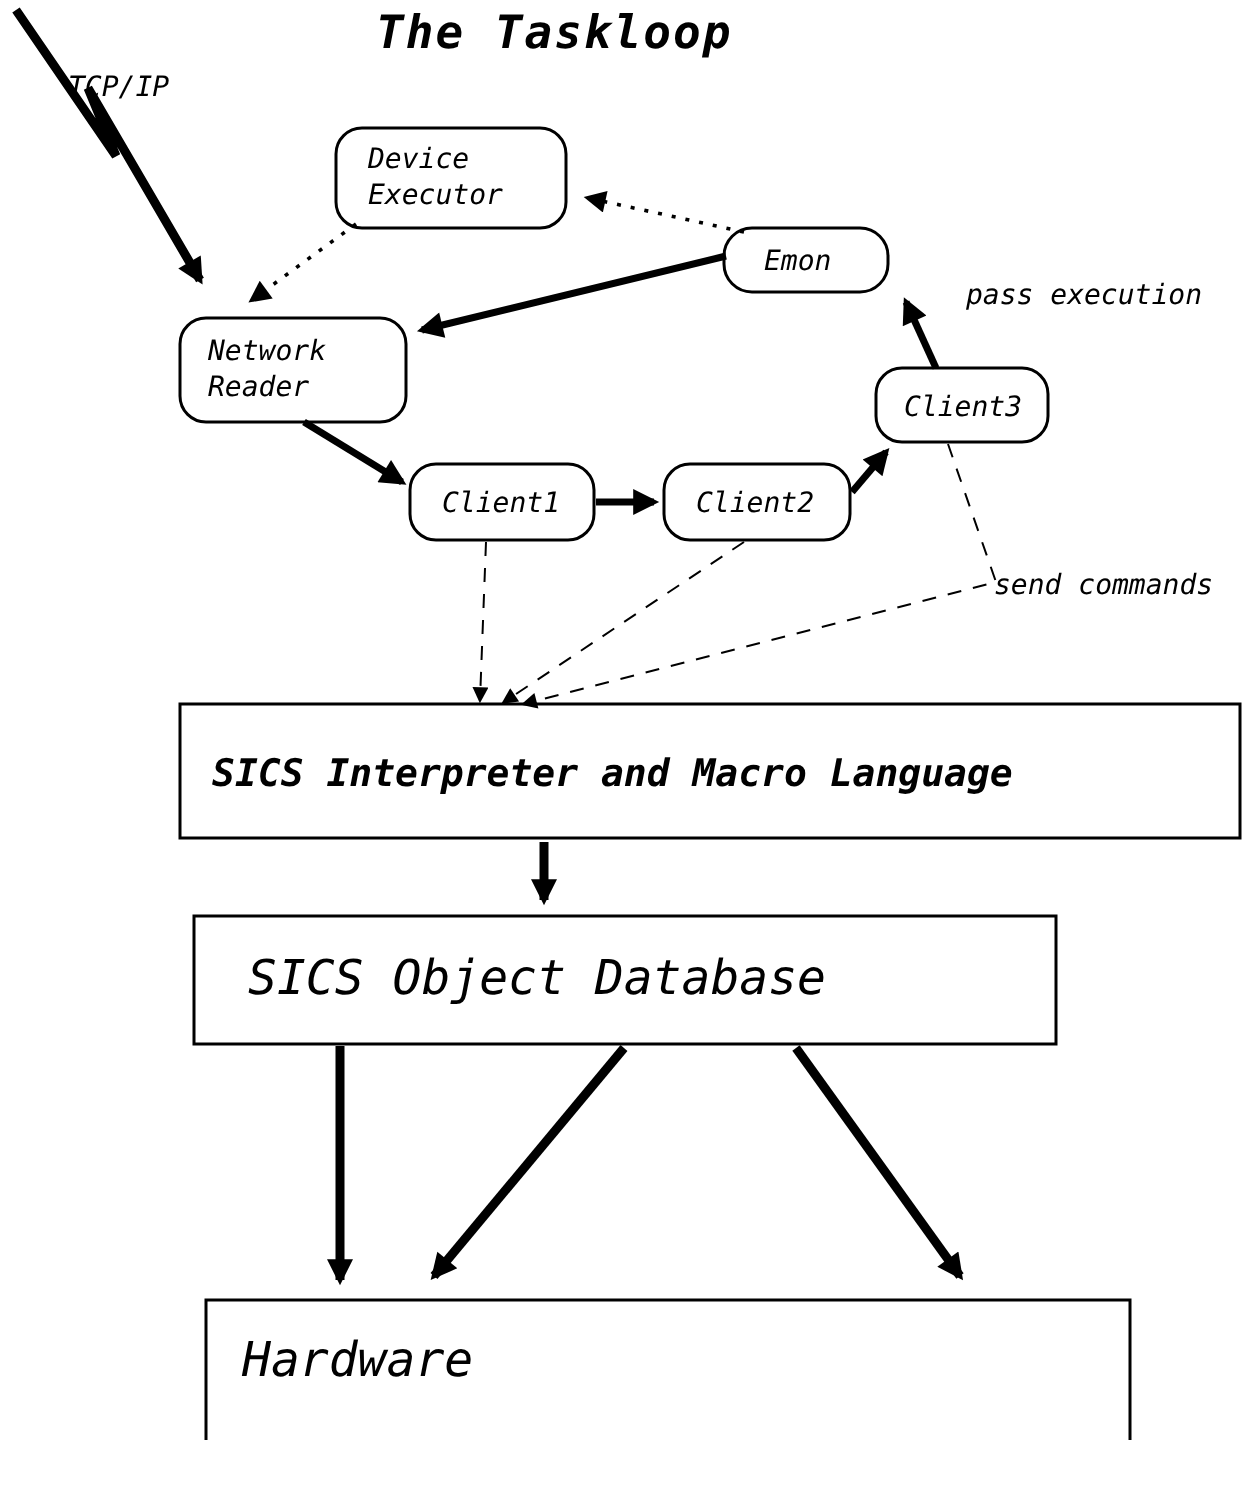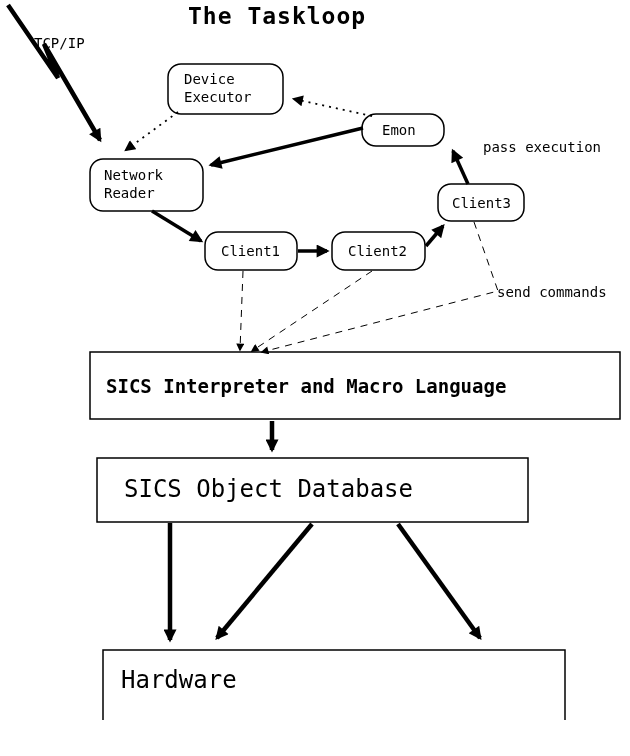--- a/index.html
+++ b/index.html
@@ -6,20 +6,21 @@
     margin: 0;
     padding: 0;
     background: #ffffff;
   }
   .canvas {
     width: 630px;
     height: 720px;
     background: #ffffff;
     position: relative;
     overflow: hidden;
+    font-style: italic;
   }
   svg {
     font-family: "DejaVu Sans Mono", "Liberation Mono", monospace;
   }
   text {
     fill: #000000;
   }
   .node-label { font-size: 14px; }
   .small-label { font-size: 14px; }
   .title-label { font-size: 23px; font-weight: bold; letter-spacing: 1px; }

